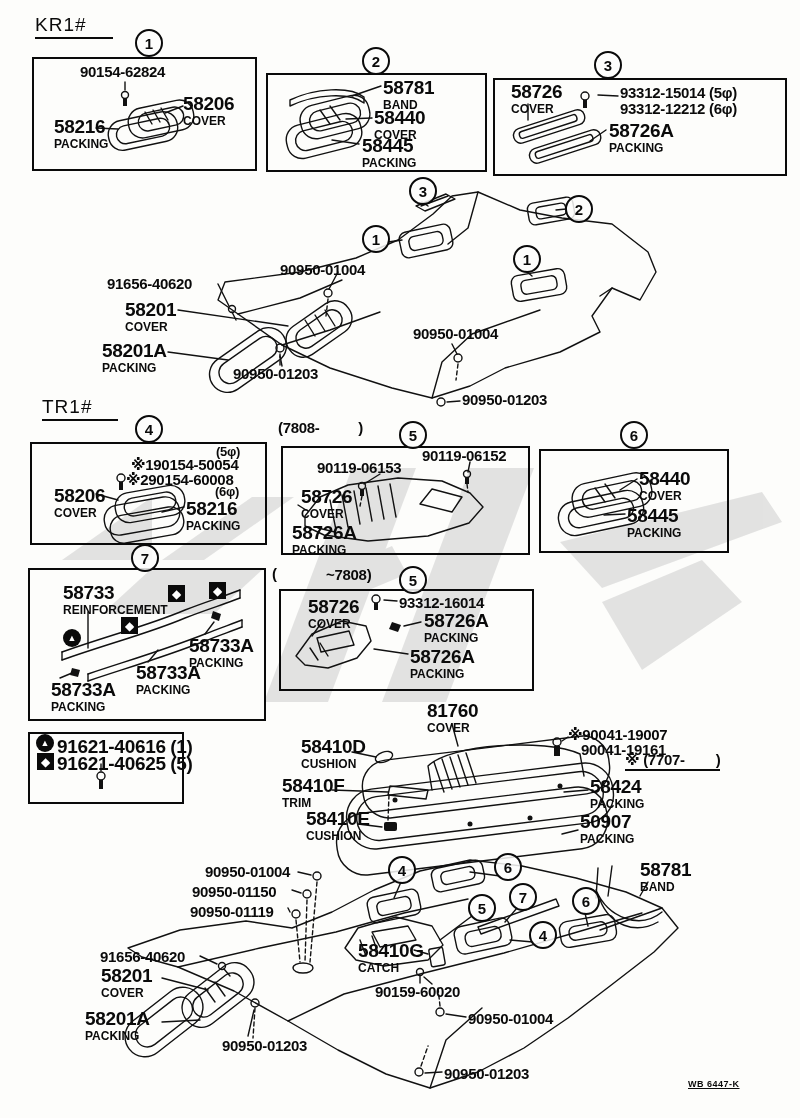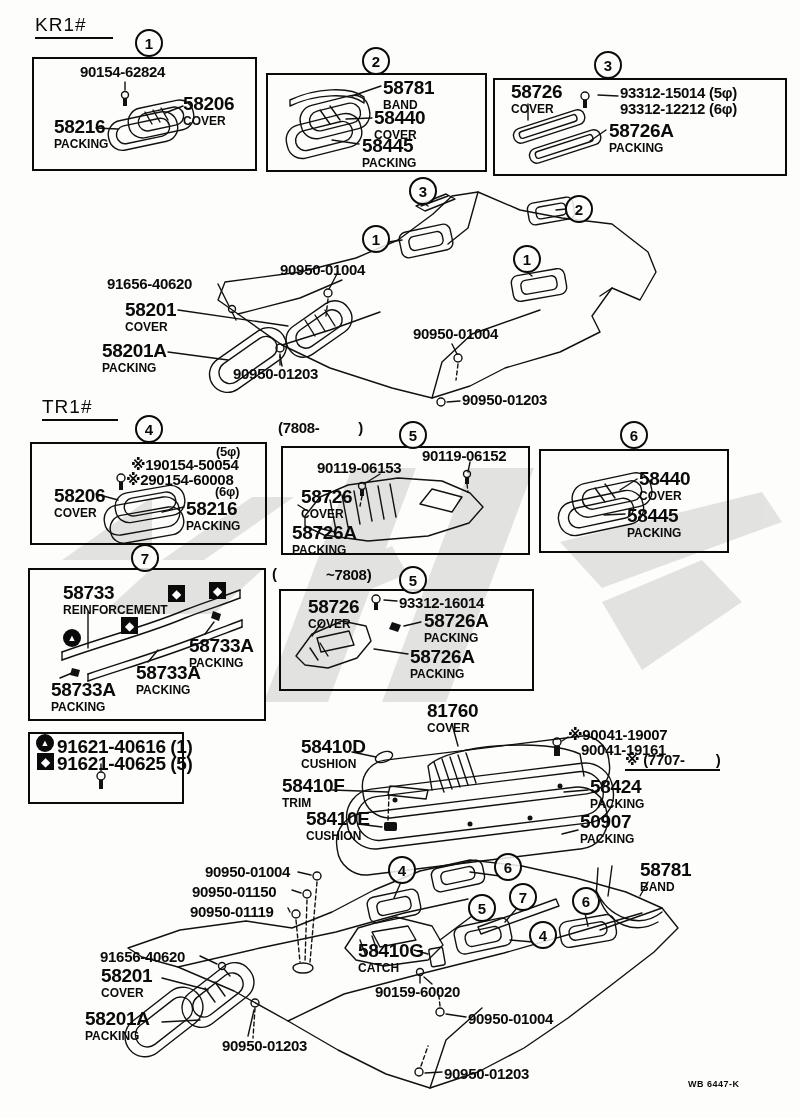--- a/index.html
+++ b/index.html
@@ -24,21 +24,21 @@
   .part .num.lg{font-size:19px;}
   .part .num.sm{font-size:13px;}
   .part .name{display:block;font-size:12px;letter-spacing:0;}
   .underlined{border-bottom:2px solid #0a0a0a;padding-bottom:1px;}
   .legend-row{position:absolute;font-weight:bold;white-space:pre;}
   .legend-row .num{display:inline;font-size:19px;letter-spacing:-0.3px;}
   .sym{position:absolute;display:flex;align-items:center;justify-content:center;
        background:#0a0a0a;color:#fff;}
   .sym.sq{width:17px;height:17px;font-size:12px;}
   .sym.ci{width:18px;height:18px;border-radius:50%;font-size:9px;}
-  .doccode{position:absolute;font-size:9px;font-weight:bold;letter-spacing:0.5px;}
+  .doccode{position:absolute;font-size:9px;font-weight:bold;letter-spacing:0.5px;text-decoration:underline;}
 </style>
 </head>
 <body>
 
 <svg id="art" width="800" height="1118" viewBox="0 0 800 1118">
 
   <g fill="#c9c9c9" opacity="0.5" stroke="none">
     <polygon points="62,560 152,497 152,560"></polygon>
     <polygon points="162,560 252,497 294,497 204,560"></polygon>
     <polygon points="150,570 262,570 214,614 102,614"></polygon>

